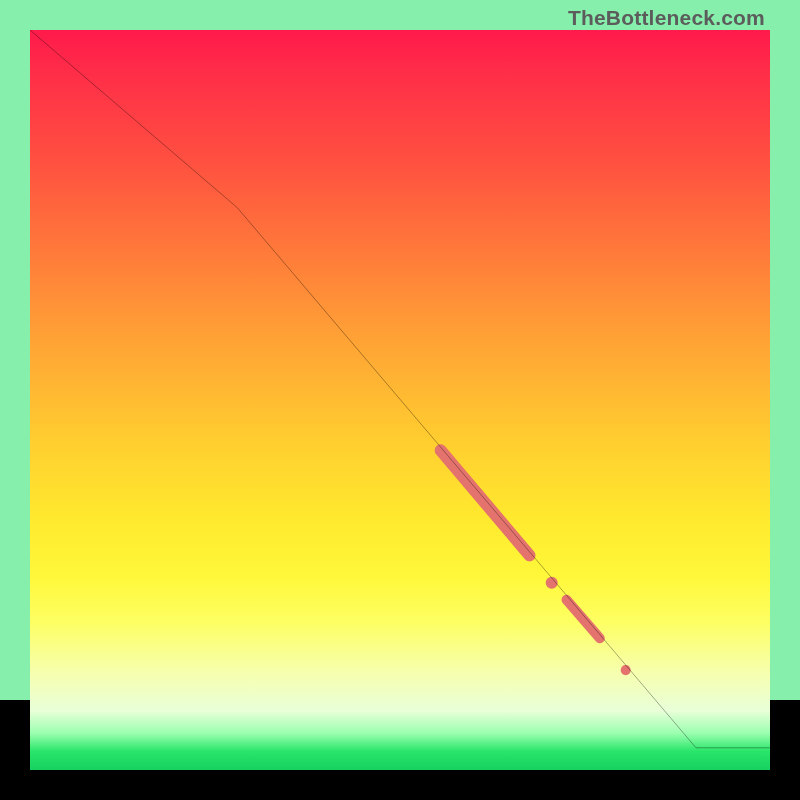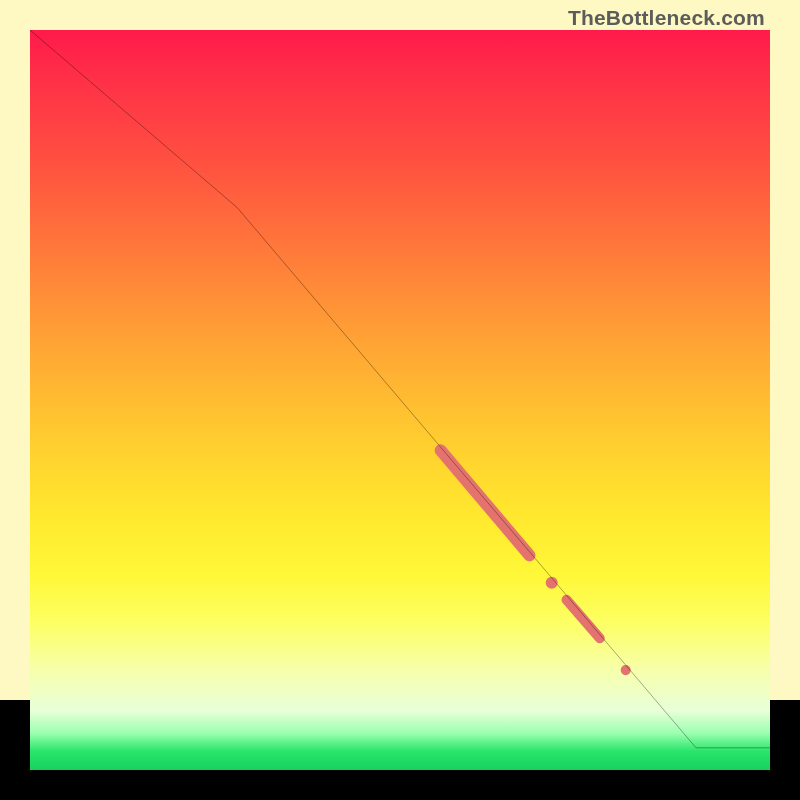--- a/index.html
+++ b/index.html
@@ -8,21 +8,21 @@
     width: 800px;
     height: 800px;
     overflow: hidden;
     background: #000;
     font-family: Arial, Helvetica, sans-serif;
   }
   .stage {
     position: relative;
     width: 800px;
     height: 700px;
-    background: #fef9c3;
+    background: #86efac;
   }
   .plot {
     position: absolute;
     left: 30px;
     top: 30px;
     width: 740px;
     height: 740px;
   }
   .gradient-bg {
     position: absolute;

